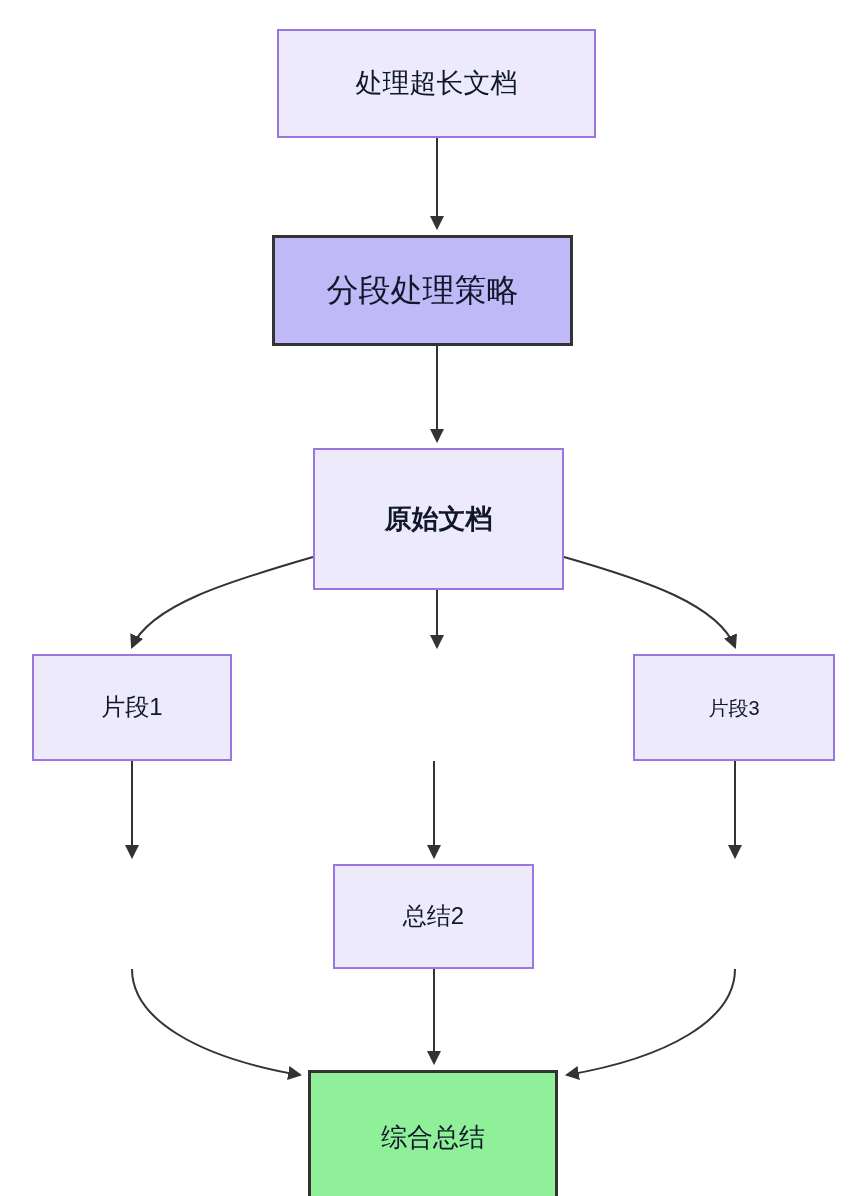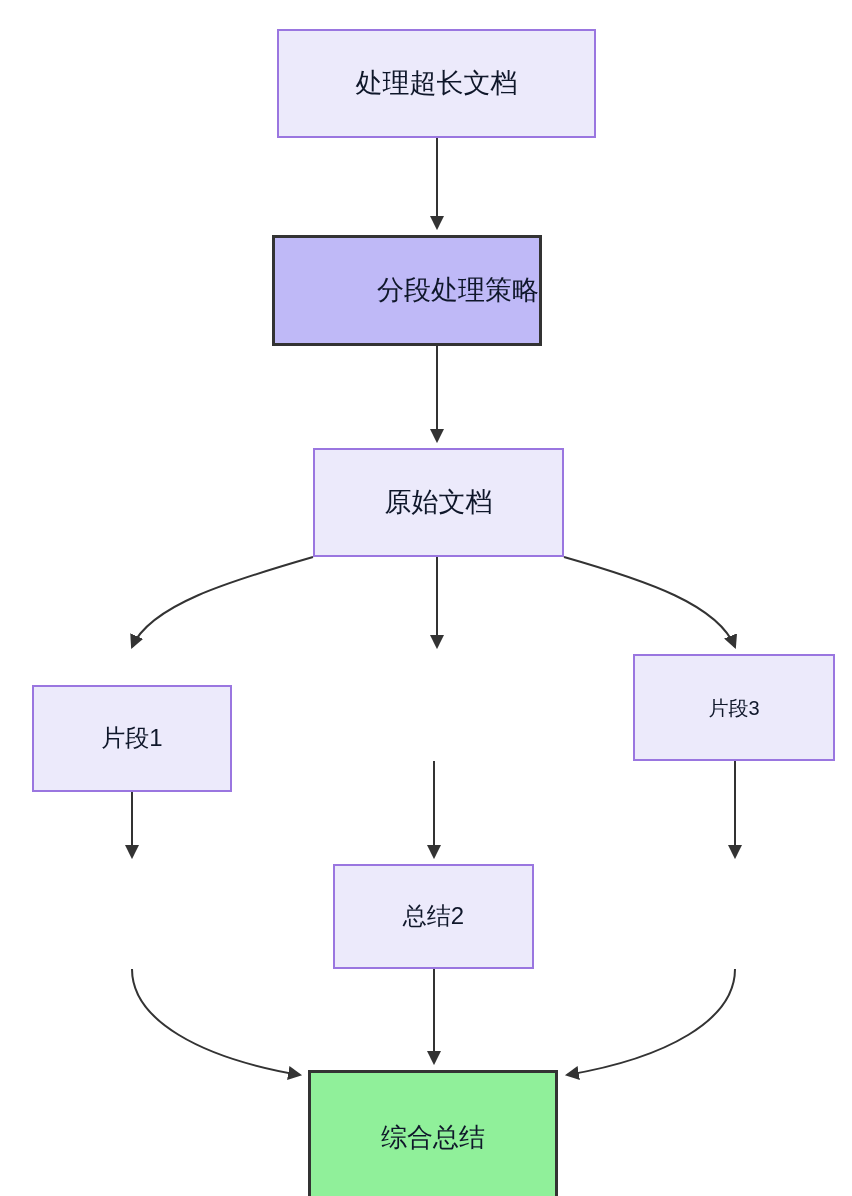--- a/index.html
+++ b/index.html
@@ -44,23 +44,23 @@
   }
   .node.lav-strong {
     background: #BFB9F7;
     border: 3px solid #333333;
   }
   .node.green-strong {
     background: #90F09A;
     border: 3px solid #333333;
   }
   .n-title   { left: 277px; top: 29px;   width: 319px; height: 109px; font-size: 27px; }
-  .n-strategy{ left: 272px; top: 235px;  width: 270px; height: 111px; font-size: 27px; justify-content: flex-end; }
-  .n-source  { left: 313px; top: 448px;  width: 251px; height: 109px; font-size: 27px; }
-  .n-frag1   { left: 32px;  top: 654px;  width: 200px; height: 107px; font-size: 24px; margin-top: 31px; }
+  .n-strategy{ left: 272px; top: 235px;  width: 301px; height: 111px; font-size: 32px; }
+  .n-source  { left: 313px; top: 448px;  width: 251px; height: 142px; font-size: 27px; font-weight: bold; }
+  .n-frag1   { left: 32px;  top: 654px;  width: 200px; height: 107px; font-size: 24px; }
   .n-frag2   { left: 333px; top: 654px;  width: 201px; height: 107px; font-size: 24px; }
   .n-frag3   { left: 633px; top: 654px;  width: 202px; height: 107px; font-size: 20px; }
   .n-sum1    { left: 32px;  top: 864px;  width: 200px; height: 105px; font-size: 24px; }
   .n-sum2    { left: 333px; top: 864px;  width: 201px; height: 105px; font-size: 24px; }
   .n-sum3    { left: 633px; top: 864px;  width: 202px; height: 105px; font-size: 24px; }
   .n-final   { left: 308px; top: 1070px; width: 250px; height: 136px; font-size: 26px; }
 </style>
 </head>
 <body>
 

